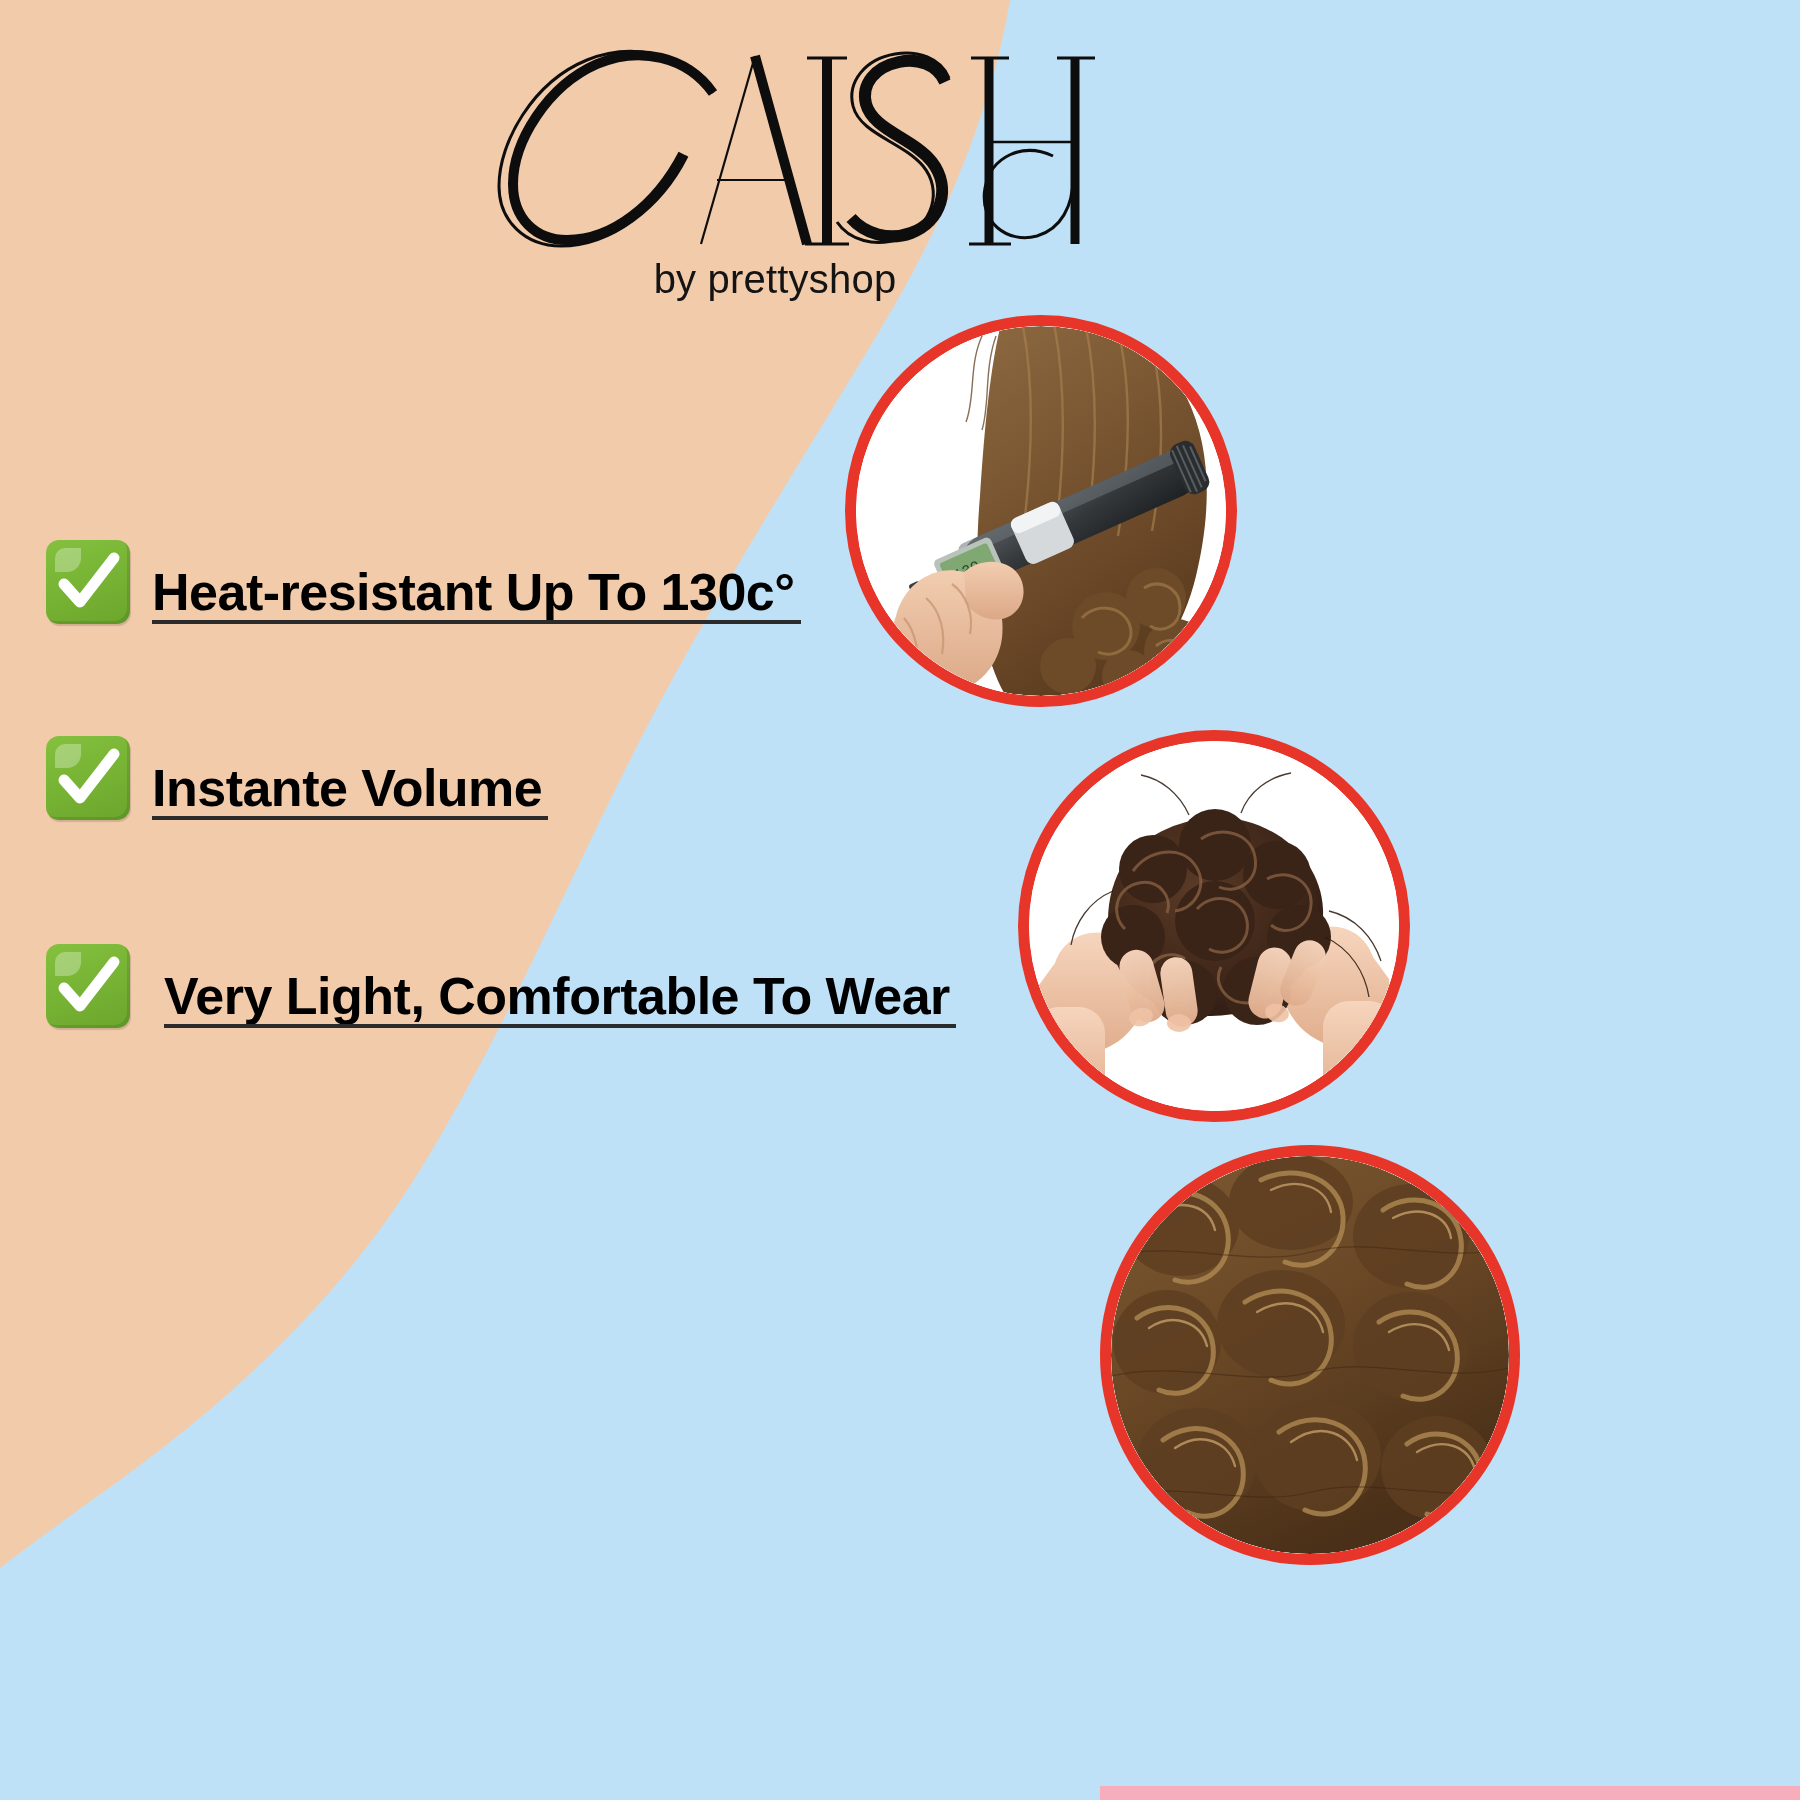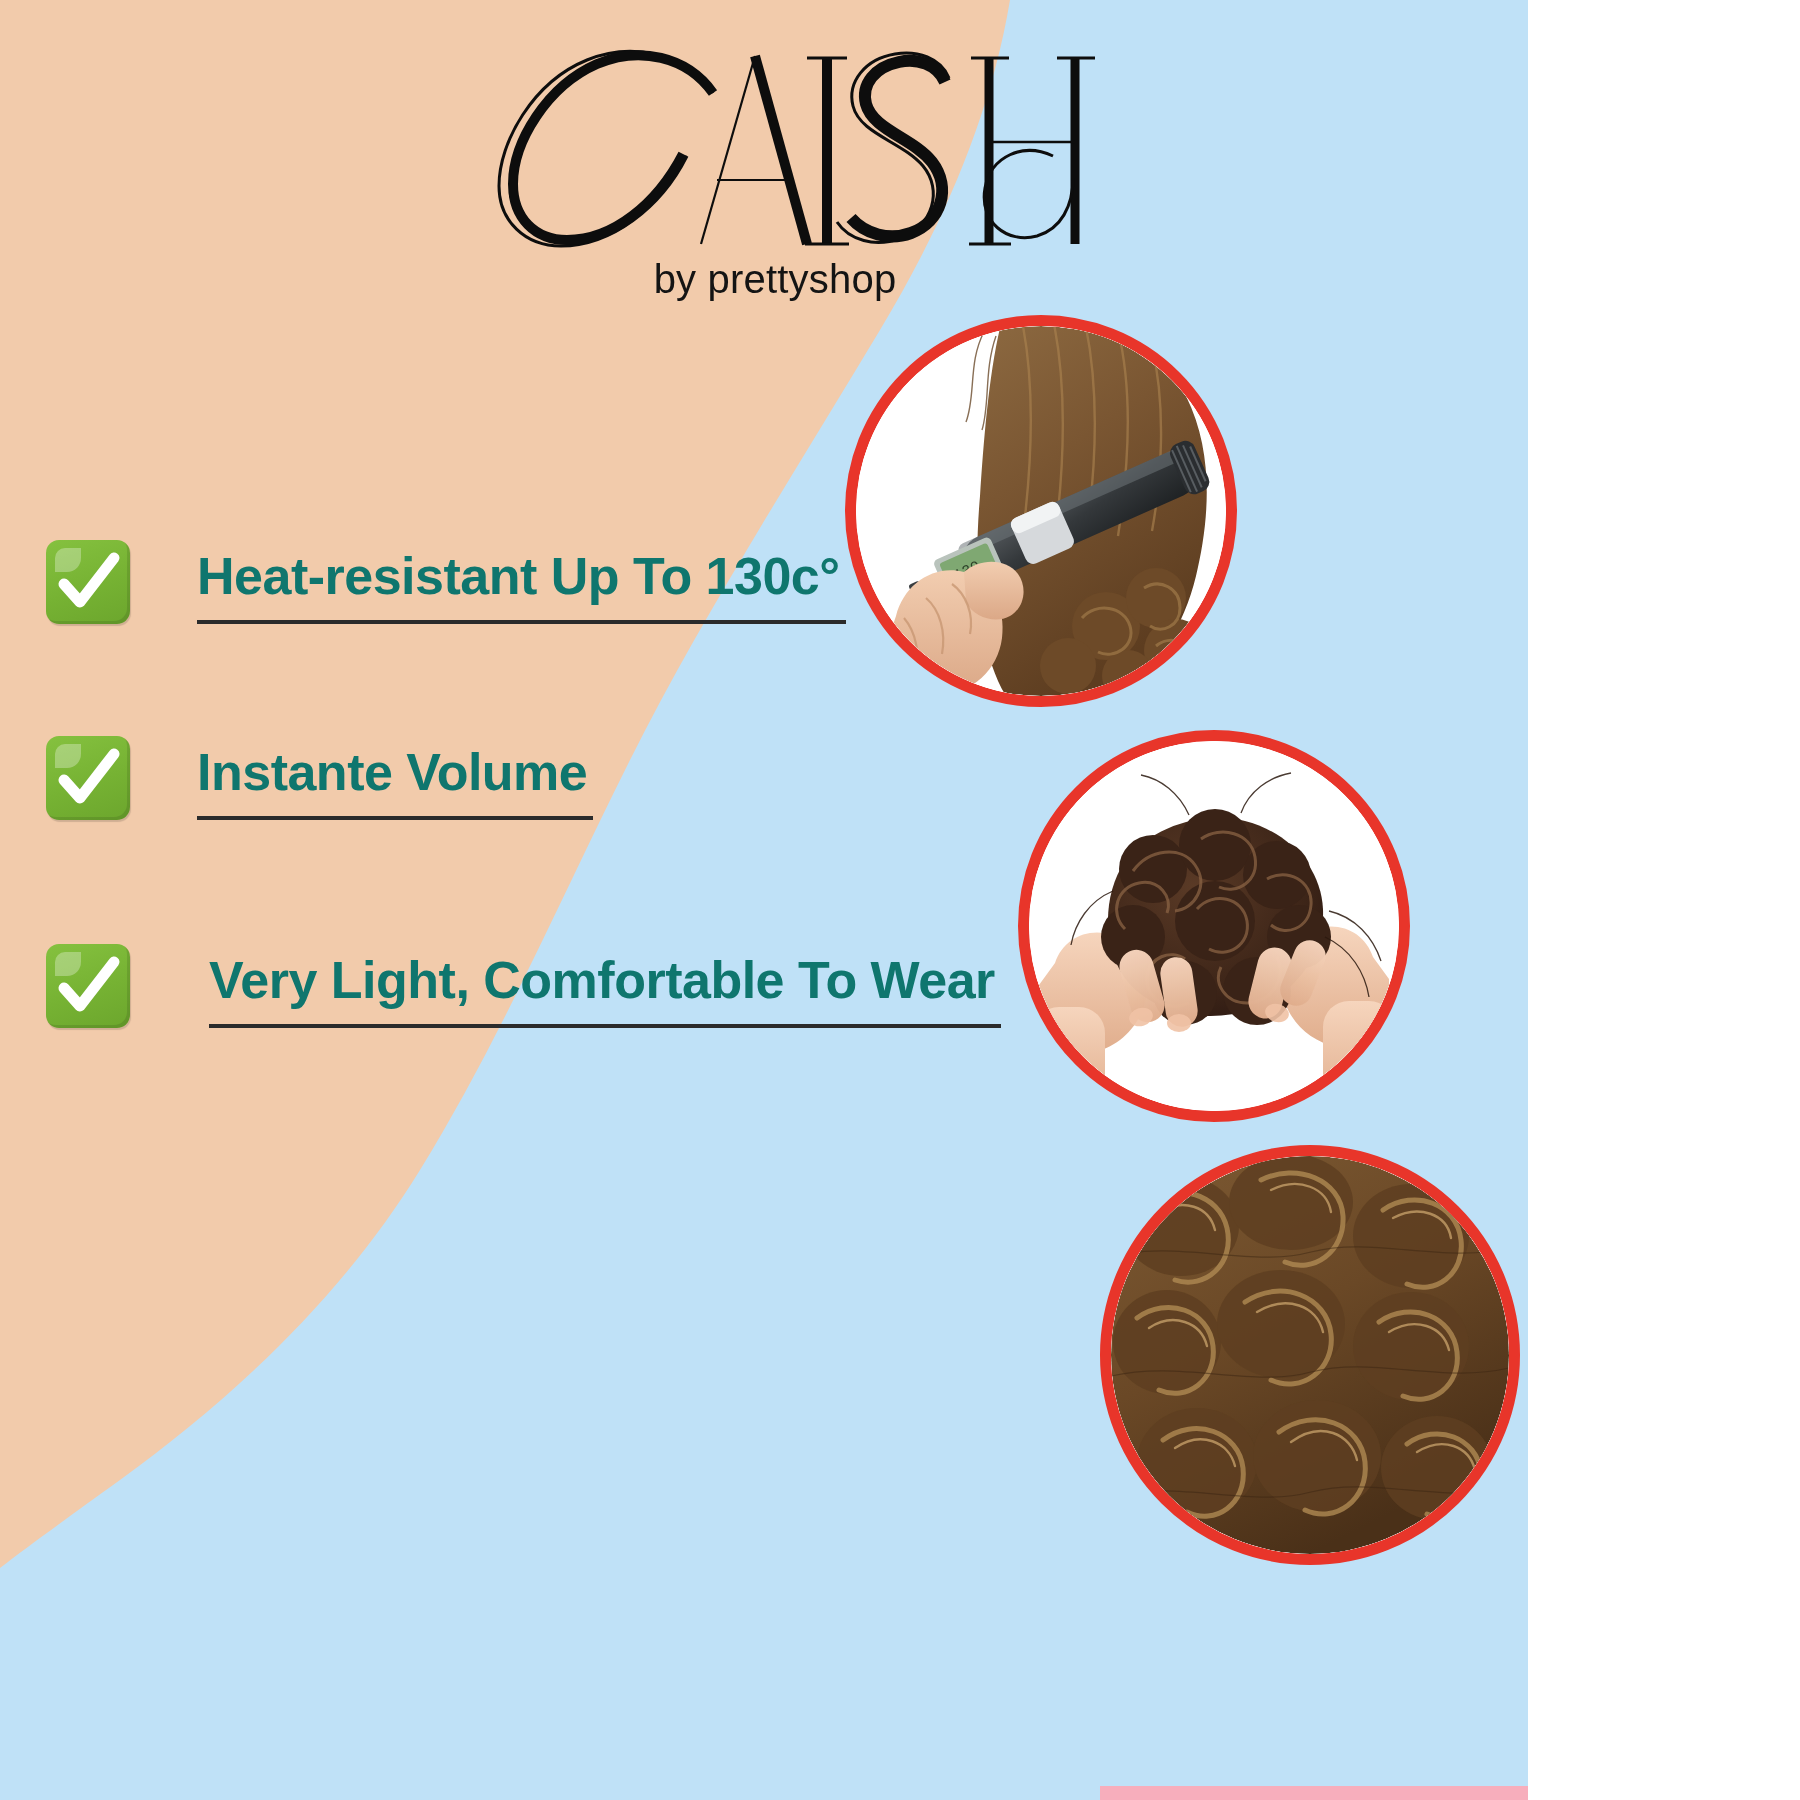--- a/index.html
+++ b/index.html
@@ -3,21 +3,21 @@
 <meta charset="utf-8">
 <style>
   * { box-sizing: border-box; margin: 0; padding: 0; }
   html, body {
     width: 1800px; height: 1800px;
     font-family: "Liberation Sans", sans-serif;
     overflow: hidden;
   }
   #poster {
     position: relative;
-    width: 1528px; height: 1800px;
+    width: 1800px; height: 1800px;
     background: #bfe1f7;
     overflow: hidden;
   }
 
   
   .peach-shape {
     position: absolute;
     left: 0; top: 0;
     width: 1800px; height: 1800px;
     pointer-events: none;
@@ -70,25 +70,24 @@
     background: rgba(255,255,255,0.30);
   }
   .check-box svg { position: absolute; left: 0; top: 0; }
 
   .feature-text {
     position: relative;
     font-family: "Liberation Sans", sans-serif;
     font-weight: 700;
     font-size: 52px;
     line-height: 1.0;
-    color: #0f766e;
+    color: #000000;
     letter-spacing: -0.5px;
     white-space: nowrap;
-    padding-bottom: 22px;
-    margin-left: 45px;
+    padding-bottom: 6px;
   }
   .feature-under {
     position: absolute;
     left: 0; bottom: 0;
     height: 4px;
     background: #2b2b2b;
   }
 
   
   .r0 { margin-bottom: 112px; }

